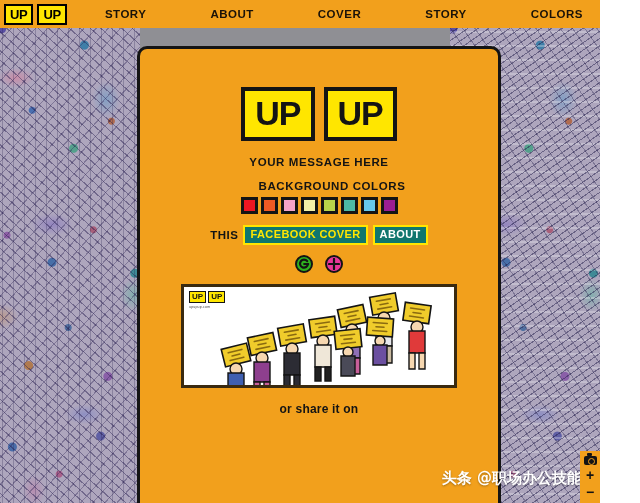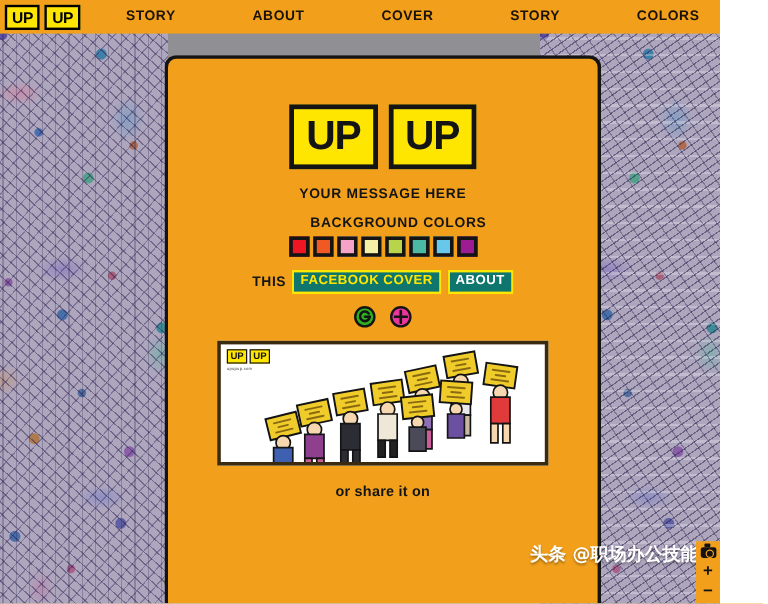--- a/index.html
+++ b/index.html
@@ -292,21 +292,21 @@
   .share-text {
     font-weight: 800;
     font-size: 12px;
     color: #141414;
     letter-spacing: .2px;
   }
 
   
   .watermark {
     position: absolute;
-    right: 18px; bottom: 31px;
+    right: 18px; bottom: 15px;
     color: #fff;
     font-family: "DejaVu Sans", sans-serif;
     font-weight: 700;
     font-size: 15px;
     text-shadow: 0 1px 2px rgba(0,0,0,.35);
     z-index: 30;
     white-space: nowrap;
   }
 
   

